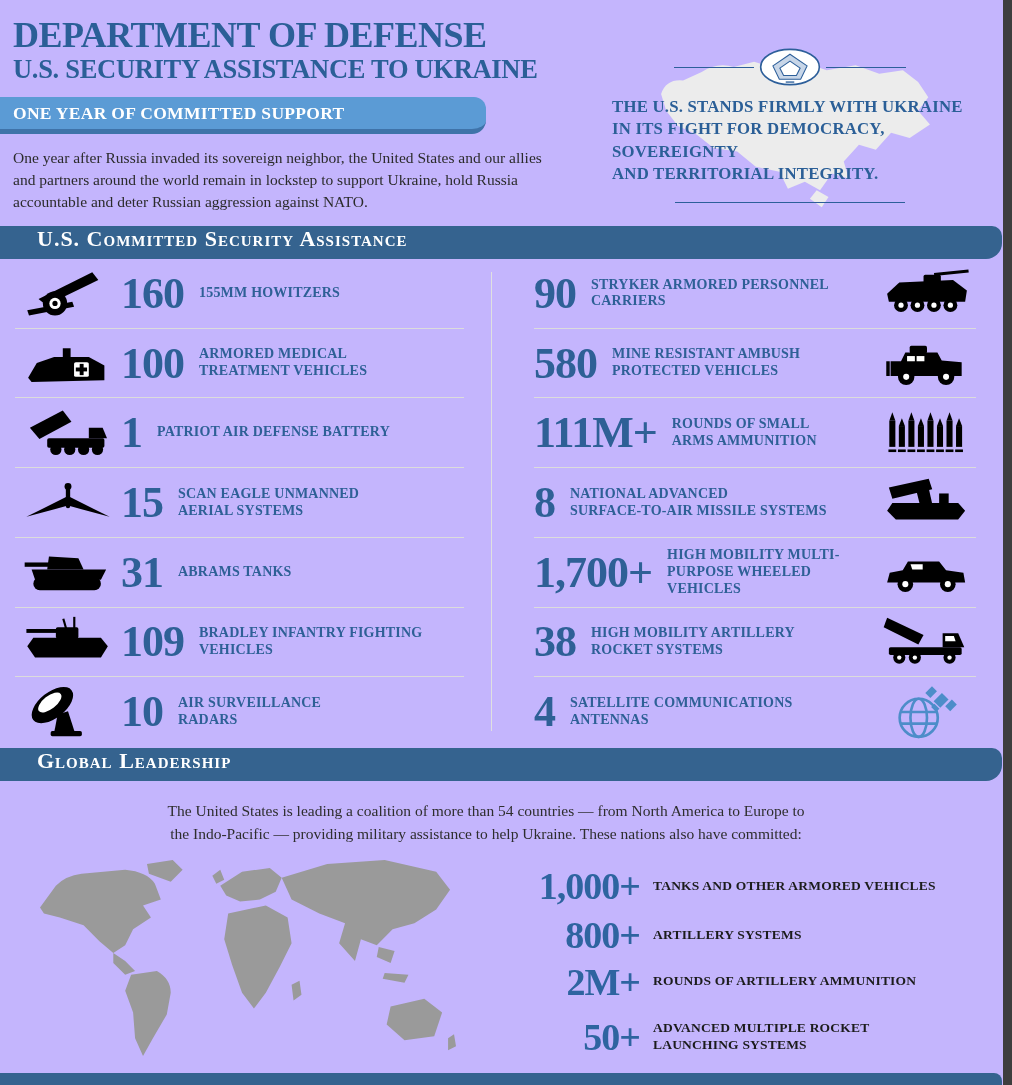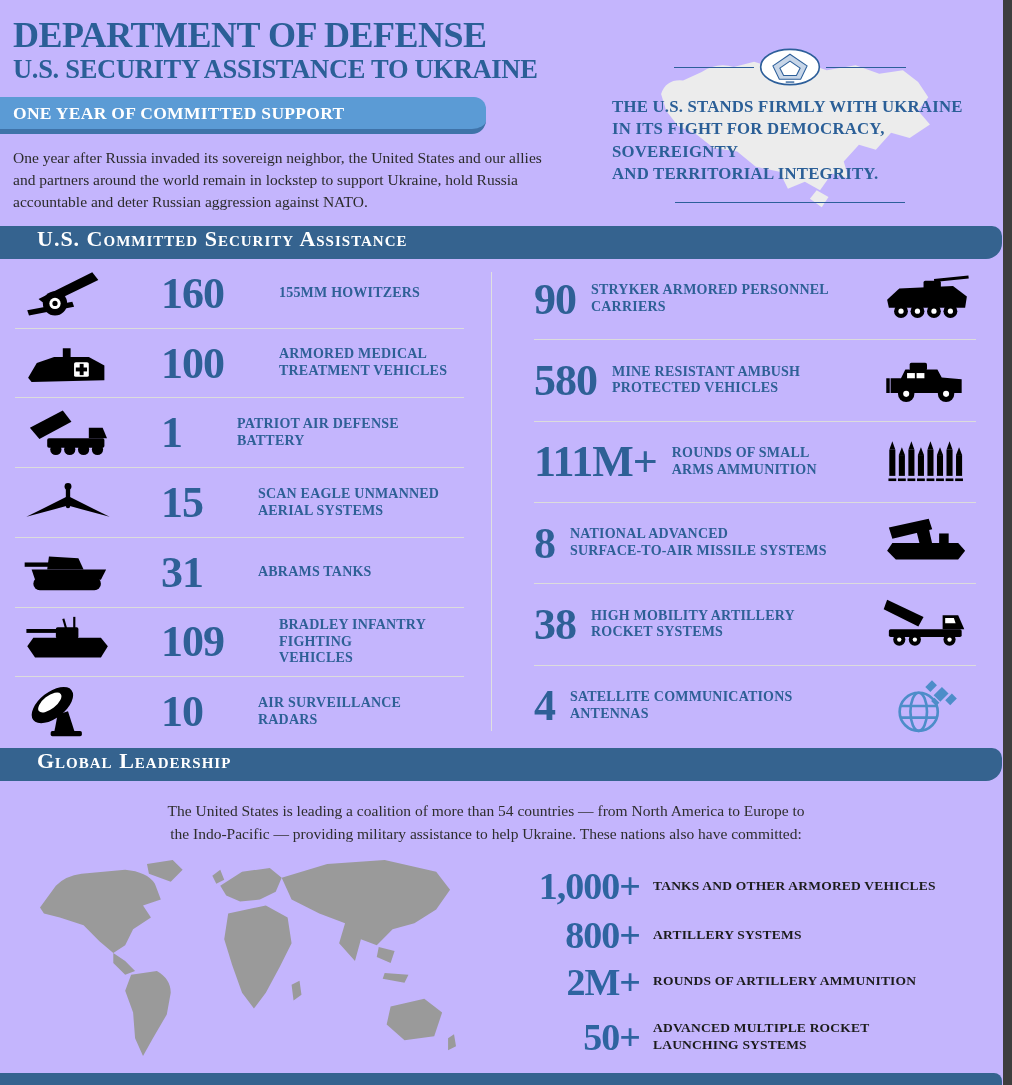--- a/index.html
+++ b/index.html
@@ -39,21 +39,21 @@
   .section-bar span{color:#fff;font-weight:bold;font-variant:small-caps;font-size:22px;letter-spacing:1px;}
 
   
   .stats{position:absolute;left:0;top:259px;width:1002px;height:487px;display:flex;}
   .col{display:flex;flex-direction:column;}
   .col-left{width:491px;}
   .col-right{flex:1;}
   .divider{width:1px;background:#e0e0e0;margin:13px 0 15px;}
   .row{flex:1;display:flex;align-items:center;border-bottom:1px solid #dcdcdc;}
   .col .row:last-child{border-bottom:none;}
-  .row-left{margin:0 27px 0 15px;gap:40px;}
+  .row-left{margin:0 27px 0 15px;}
   .row-right{margin:0 26px 0 42px;}
   .icon-box{display:flex;justify-content:center;align-items:center;flex-shrink:0;color:#4d8dc9;}
   .row-left .icon-box{width:106px;}
   .row-right .icon-box{width:98px;}
   .mil-icon{width:88px;height:52px;}
   .num{font-size:44px;font-weight:bold;color:#2e6096;letter-spacing:-1px;white-space:nowrap;}
   .row-left .num{margin-right:15px;}
   .lbl{font-size:14px;font-weight:bold;color:#2e6096;line-height:1.2;
        white-space:pre-line;letter-spacing:0.2px;}
   .row-right .lbl{flex:1;margin-left:15px;min-width:0;}
@@ -388,20 +388,30 @@
         <div class="num">8</div>
         <div class="lbl">NATIONAL ADVANCED
 SURFACE-TO-AIR MISSILE SYSTEMS</div>
         <div class="icon-box">
             <svg class="mil-icon">
               <use href="#i-nasams"></use>
             </svg>
           </div>
       </div>
       <div class="row row-right">
+        <div class="num">1,700+</div>
+        <div class="lbl">HIGH MOBILITY MULTI-
+PURPOSE WHEELED VEHICLES</div>
+        <div class="icon-box">
+            <svg class="mil-icon">
+              <use href="#i-humvee"></use>
+            </svg>
+          </div>
+      </div>
+      <div class="row row-right">
         <div class="num">38</div>
         <div class="lbl">HIGH MOBILITY ARTILLERY
 ROCKET SYSTEMS</div>
         <div class="icon-box">
             <svg class="mil-icon">
               <use href="#i-himars"></use>
             </svg>
           </div>
       </div>
       <div class="row row-right">

